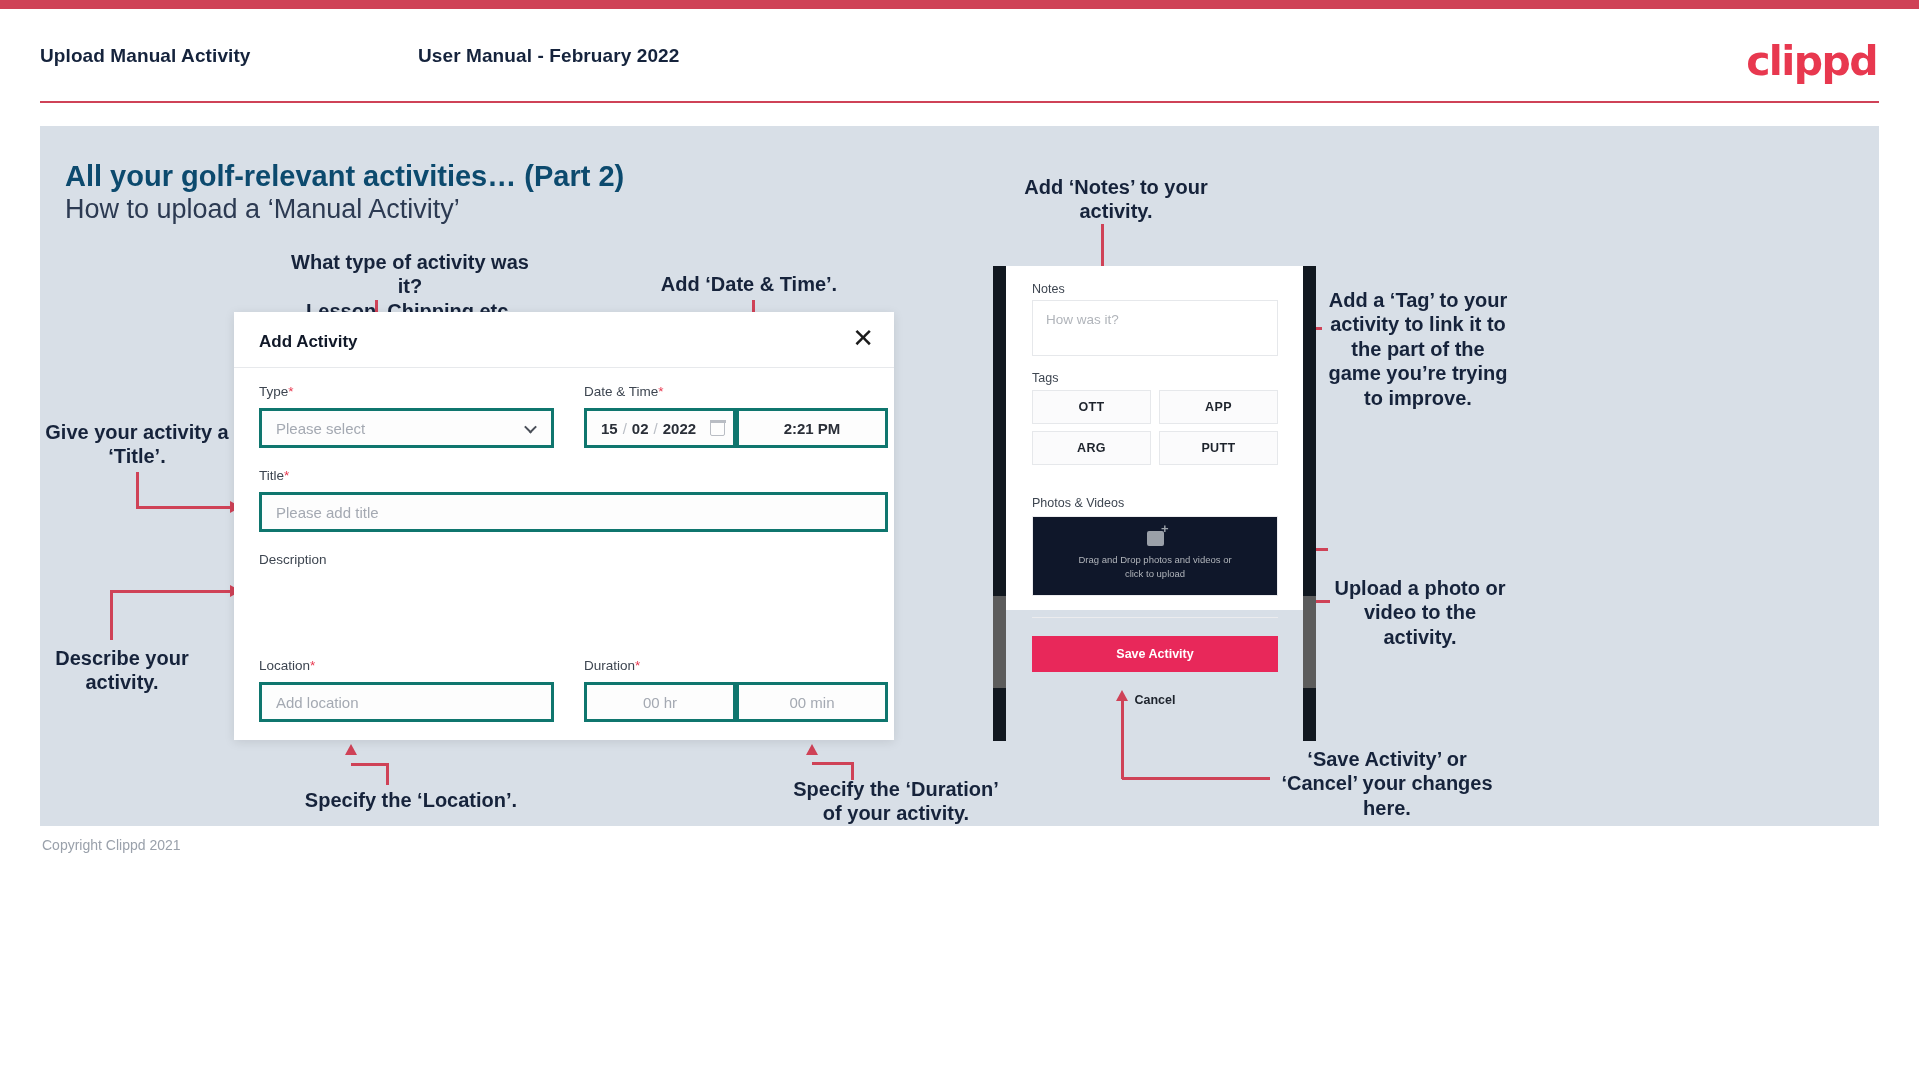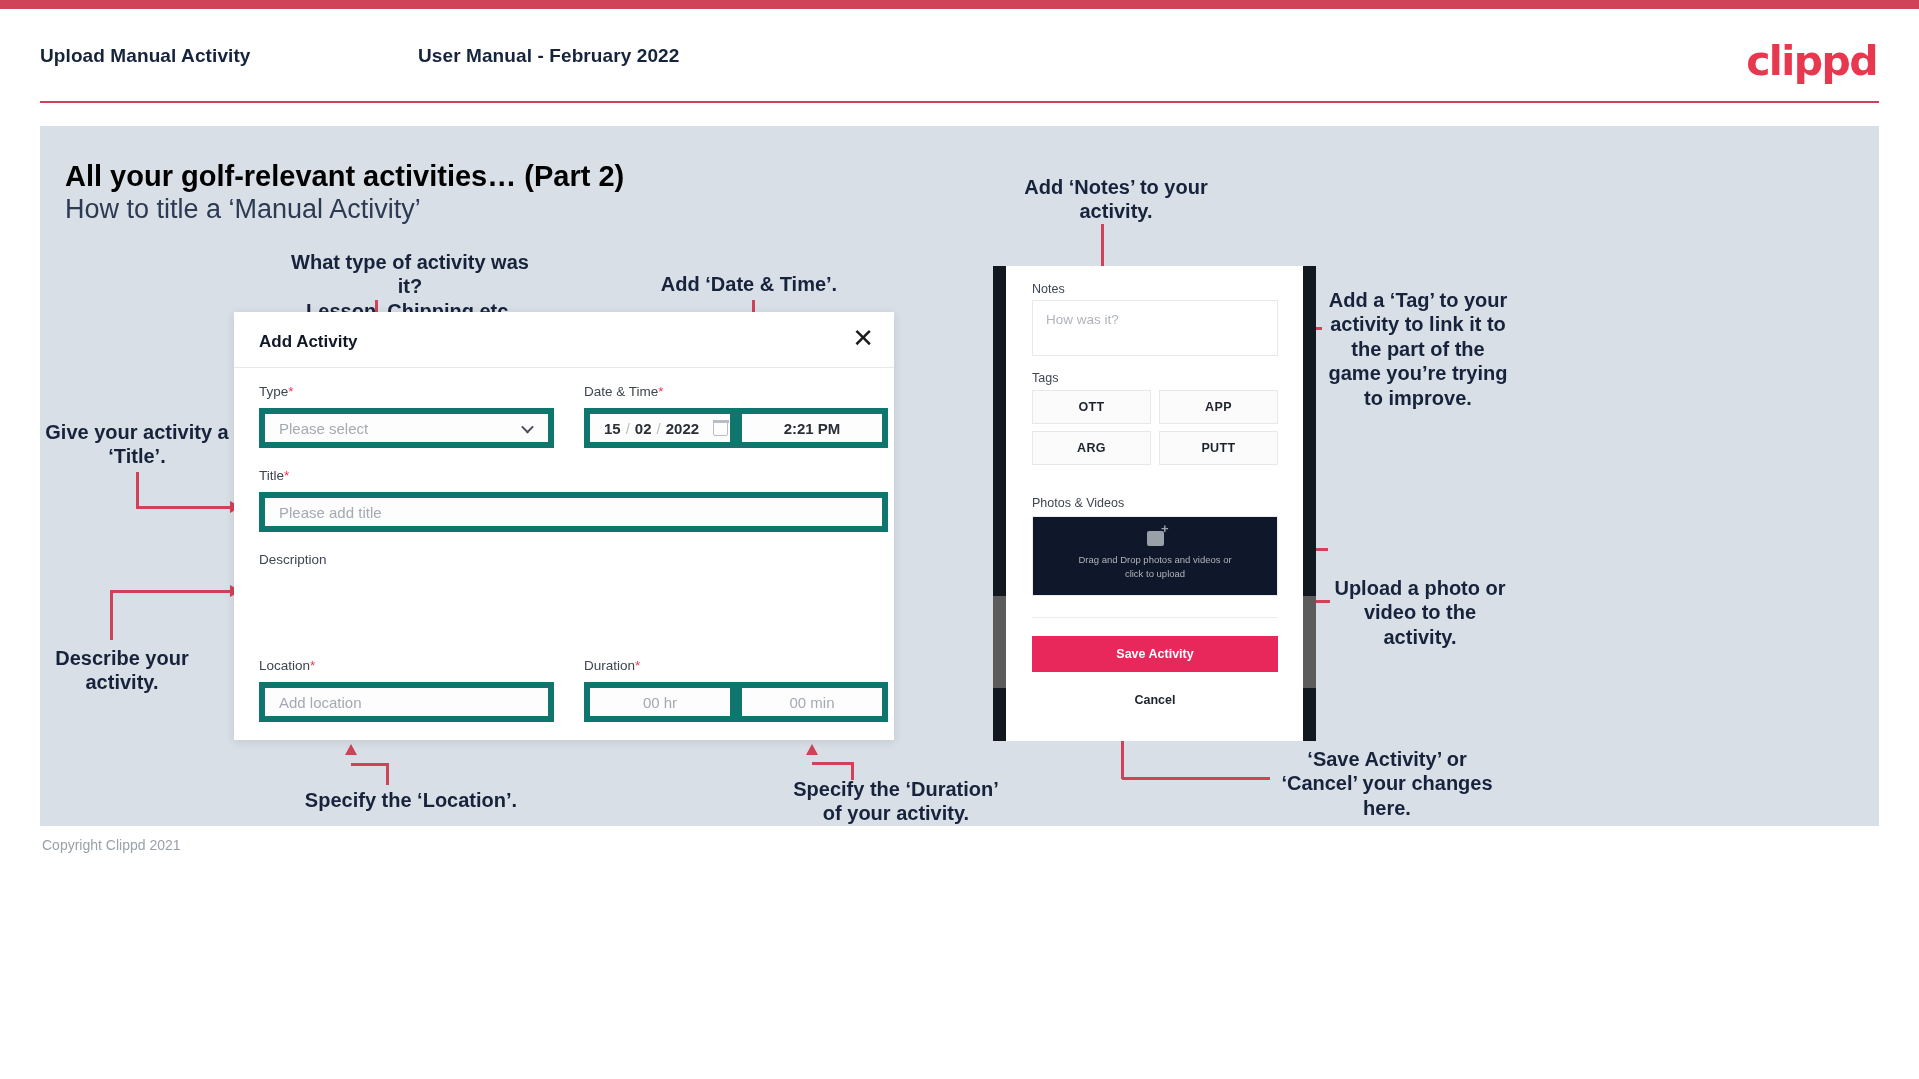--- a/index.html
+++ b/index.html
@@ -34,21 +34,21 @@
   .header-rule {
     position: absolute; left: 40px; top: 101px; width: 1839px; height: 2px;
     background: #cf4257;
   }
   .slide-wide {
     position: absolute; left: 40px; top: 126px; width: 1839px; height: 700px;
     background: #d8dfe7;
   }
   .title-main {
     position: absolute; left: 65px; top: 160px;
-    font-size: 29px; font-weight: 700; color: #000000;
+    font-size: 29px; font-weight: 700; color: #0c4a6e;
   }
   .title-sub {
     position: absolute; left: 65px; top: 194px;
     font-size: 27px; font-weight: 400; color: #2c3a52;
   }
 
   .footer {
     position: absolute; left: 42px; top: 837px;
     font-size: 14px; color: #9aa1ab;
   }
@@ -85,21 +85,21 @@
     font-weight: 400; font-family: "DejaVu Sans", sans-serif;
   }
   .dlg-divider {
     position: absolute; left: 0; top: 55px; width: 660px; height: 1px; background: #e7e9ec;
   }
   .fld-label {
     position: absolute; font-size: 13.5px; color: #3d4550; font-weight: 400;
   }
   .req { color: #e8384f; }
   .inp {
-    position: absolute; background: #fdfdfd; border: 6px solid #0f766e;
+    position: absolute; background: #fdfdfd; border: 3px solid #0f766e;
     display: flex; align-items: center; padding: 0 14px;
     font-size: 15px; color: #a4a9b2;
   }
   .inp.filled { color: #2a2f38; font-weight: 600; }
   .inp.center { justify-content: center; padding: 0; }
 
   .chev { position:absolute; right:16px; top:50%; transform: translateY(-60%) rotate(45deg);
           width: 9px; height: 9px; border-right: 2px solid #4a4f58; border-bottom: 2px solid #4a4f58; }
 
   .dateparts { display:flex; align-items:center; gap:0; }
@@ -112,21 +112,21 @@
 
   .ta-grip { position:absolute; right:4px; bottom:3px; width:9px; height:9px;
              background:
                linear-gradient(135deg, transparent 44%, #c3c7cd 44%, #c3c7cd 56%, transparent 56%); }
 
   
   .phone-frame { position: absolute; left: 993px; top: 266px; width: 323px; height: 475px; }
   .bez { position:absolute; background:#111820; width: 13px; }
   .bez-grey { position:absolute; background:#5c5c5c; width: 13px; }
   .phone-screen {
-    position:absolute; left: 13px; top: 0; width: 297px; height: 475px;
+    position:absolute; left: 13px; top: 0; width: 297px; height: 344px;
     background:#ffffff;
     text-decoration:underline;
   }
   .p-label { position:absolute; font-size:12.5px; color:#3d4550; }
   .p-box { position:absolute; border:1px solid #e6e8eb; background:#fff; }
   .p-ph { position:absolute; font-size:13.5px; color:#b0b4ba; }
   .tag-btn {
     position:absolute; border:1px solid #e6e8eb; background:#fbfbfc;
     display:flex; align-items:center; justify-content:center;
     font-size:12.5px; font-weight:700; color:#1d232c; letter-spacing:.4px;
@@ -158,21 +158,21 @@
   <div class="top-bar"></div>
 
   <div class="header-left">Upload Manual Activity</div>
   <div class="header-mid">User Manual - February 2022</div>
   <div class="logo">clippd</div>
   <div class="header-rule"></div>
 
   <div class="slide-wide"></div>
 
   <div class="title-main">All your golf-relevant activities… (Part 2)</div>
-  <div class="title-sub">How to title a ‘Manual Activity’</div>
+  <div class="title-sub">How to upload a ‘Manual Activity’</div>
   <div class="footer">Copyright Clippd 2021</div>
 
   <div class="anno" style="left:287px; top:250px; width:246px;">What type of activity was it?
 Lesson, Chipping etc.</div>
   <div class="anno" style="left:640px; top:272px; width:218px;">Add ‘Date &amp; Time’.</div>
   <div class="anno" style="left:42px; top:420px; width:190px;">Give your activity a
 ‘Title’.</div>
   <div class="anno" style="left:42px; top:646px; width:160px;">Describe your
 activity.</div>
   <div class="anno" style="left:298px; top:788px; width:226px;">Specify the ‘Location’.</div>

